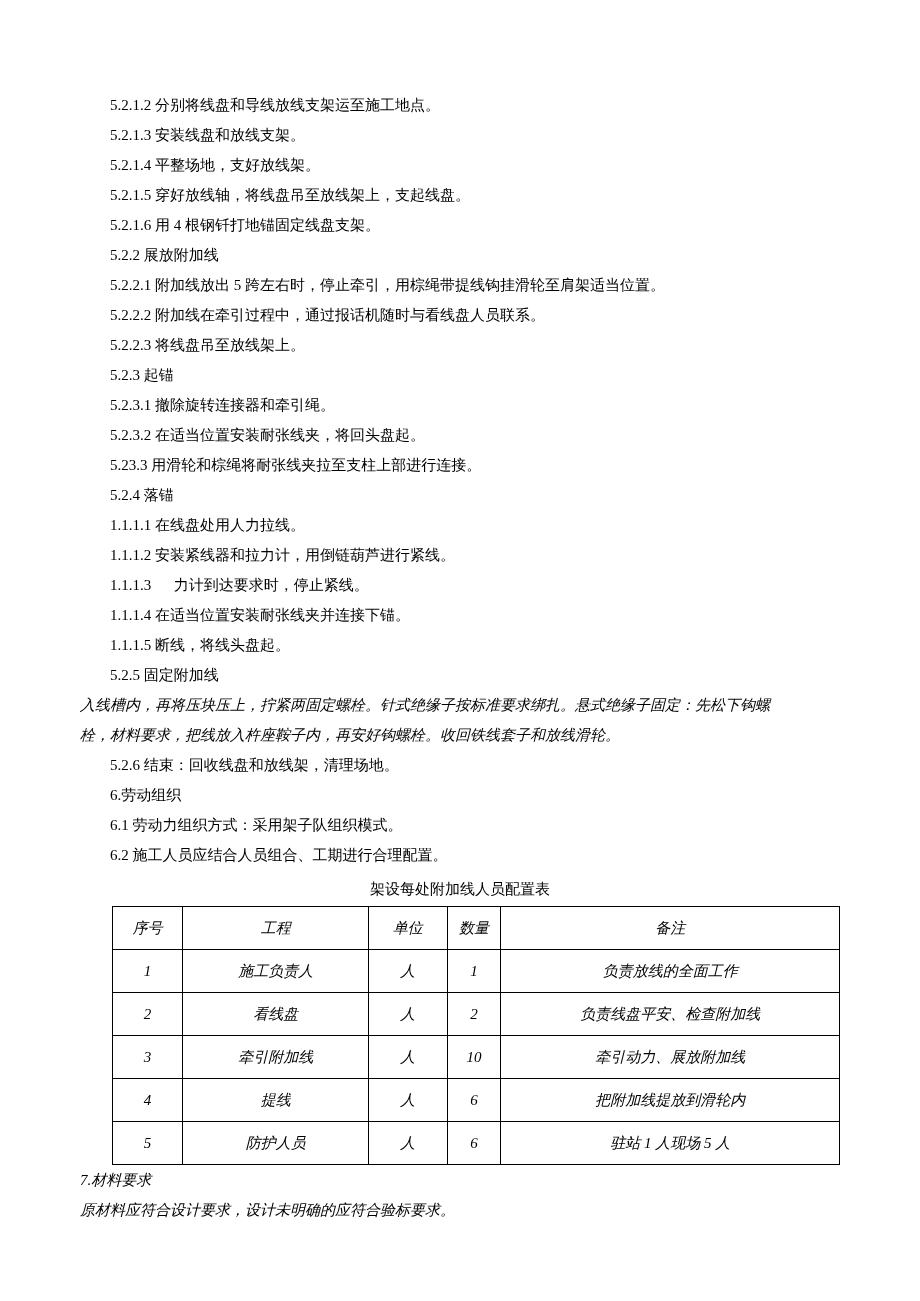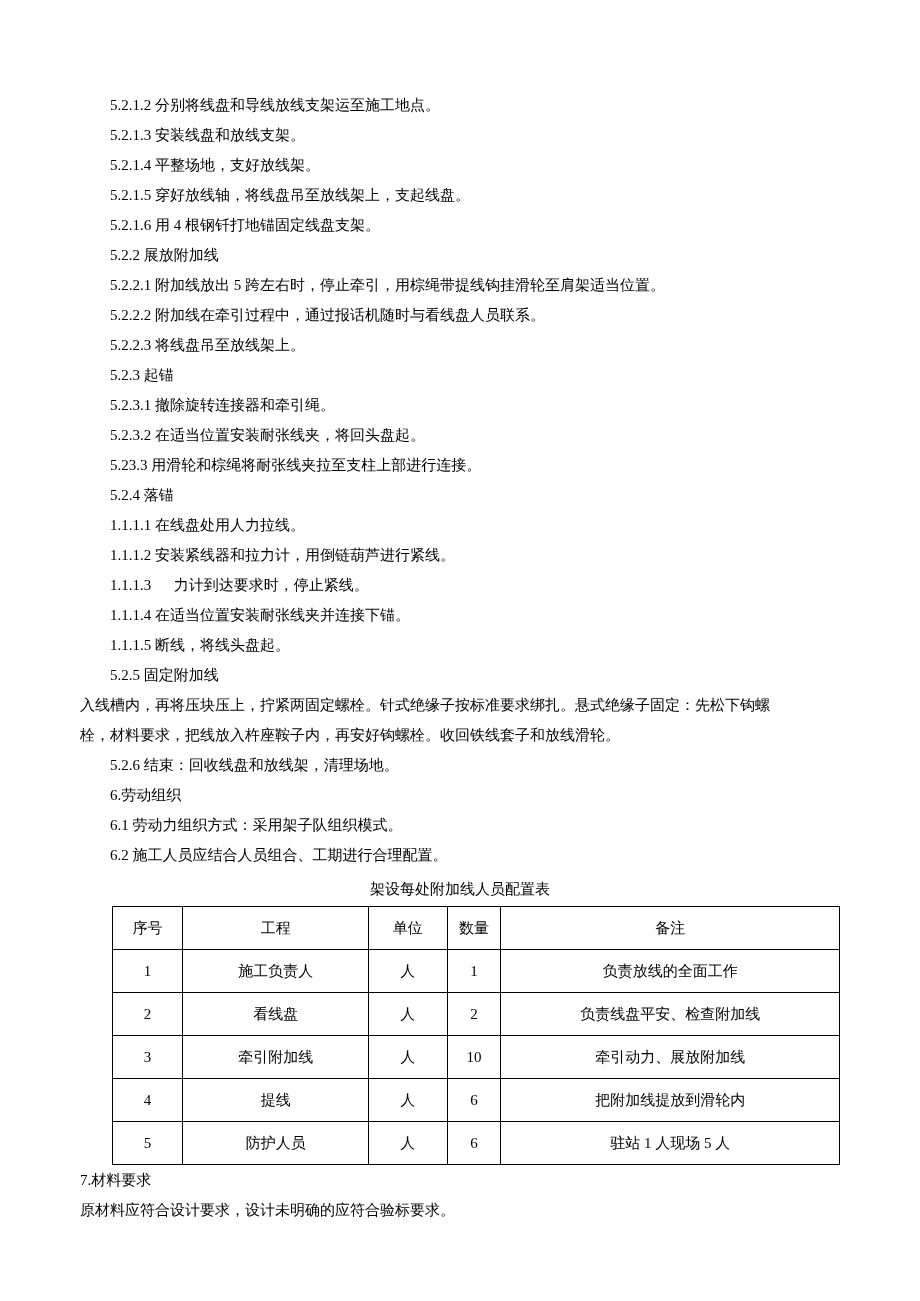--- a/index.html
+++ b/index.html
@@ -7,27 +7,28 @@
       font-family: "SimSun", "宋体", serif;
       font-size: 15px;
       line-height: 2;
       color: #000;
       background: #fff;
       padding: 90px 80px 200px 80px;
       width: 920px;
     }
     .content { width: 100%; }
     .indent { text-indent: 2em; }
-    .noindent { text-indent: 0; }
+    .noindent { text-indent: 0; font-style: italic; }
     .table-caption { text-align: center; margin-top: 4px; }
     table {
       border-collapse: collapse;
       width: 728px;
       margin-left: 32px;
       margin-top: 2px;
+      font-style: italic;
     }
     th, td {
       border: 1px solid #000;
       text-align: center;
       padding: 6px 4px;
       font-weight: normal;
     }
     .col1 { width: 68px; }
     .col2 { width: 180px; }
     .col3 { width: 76px; }

